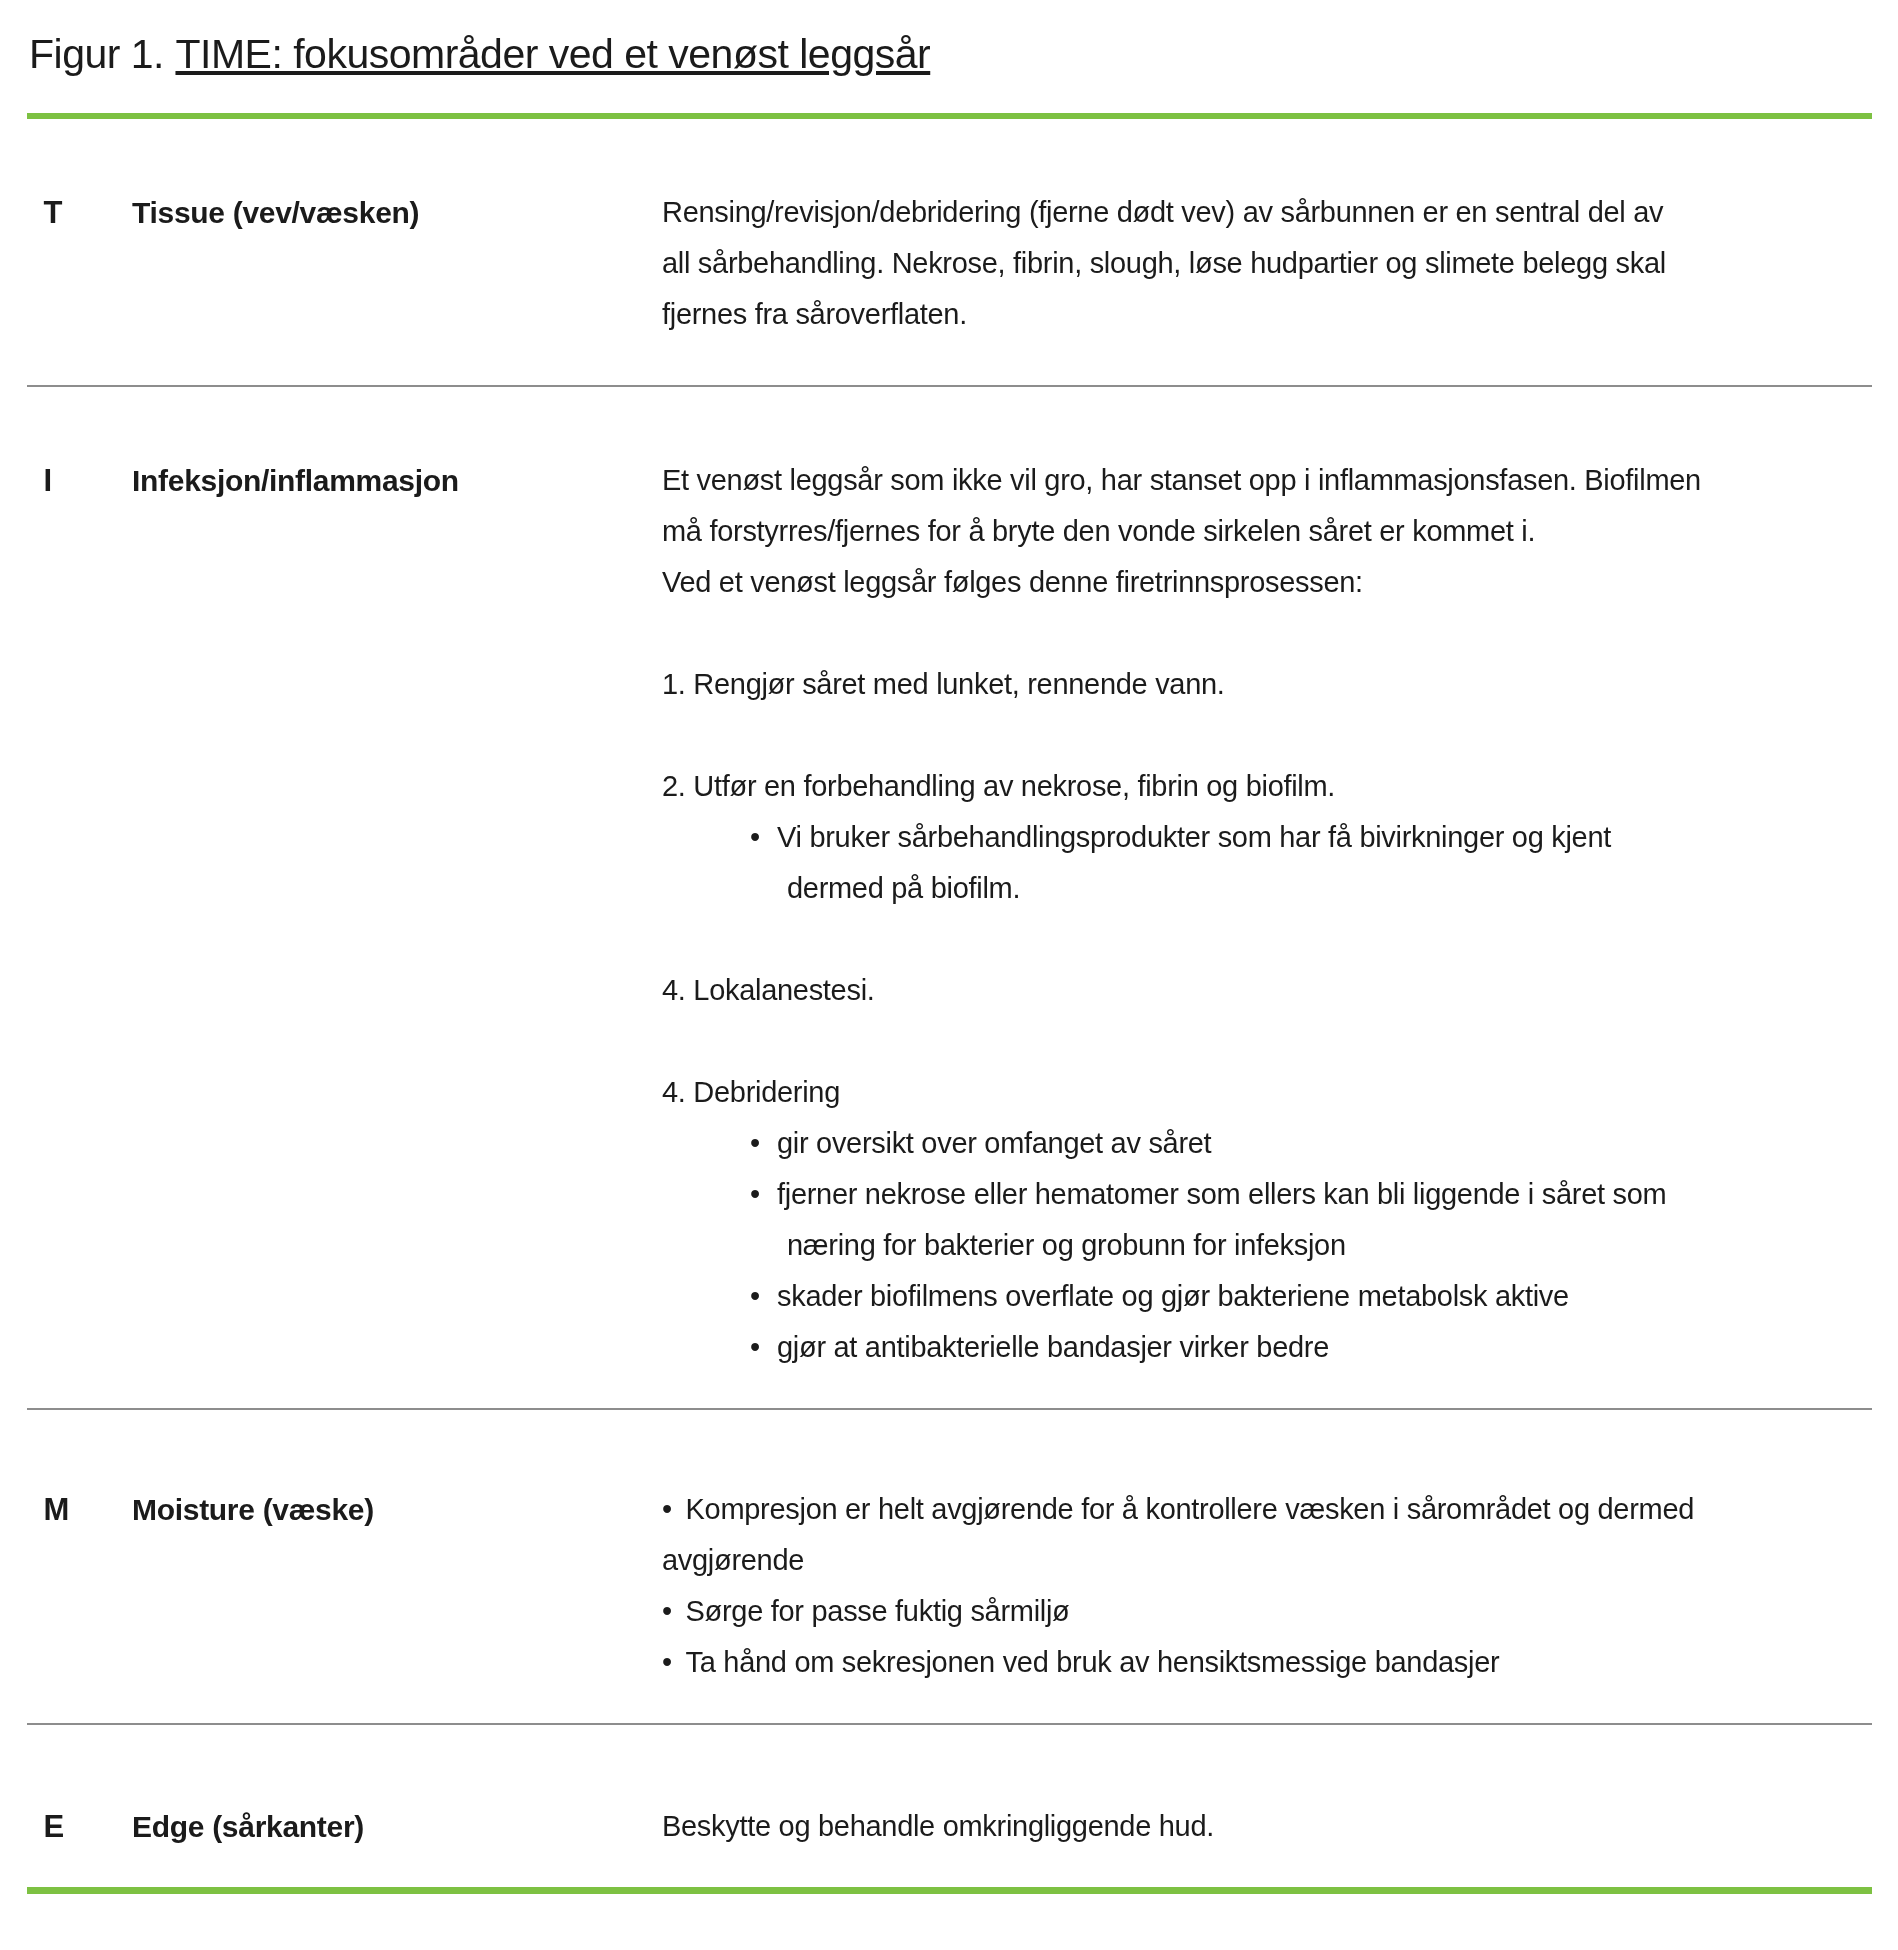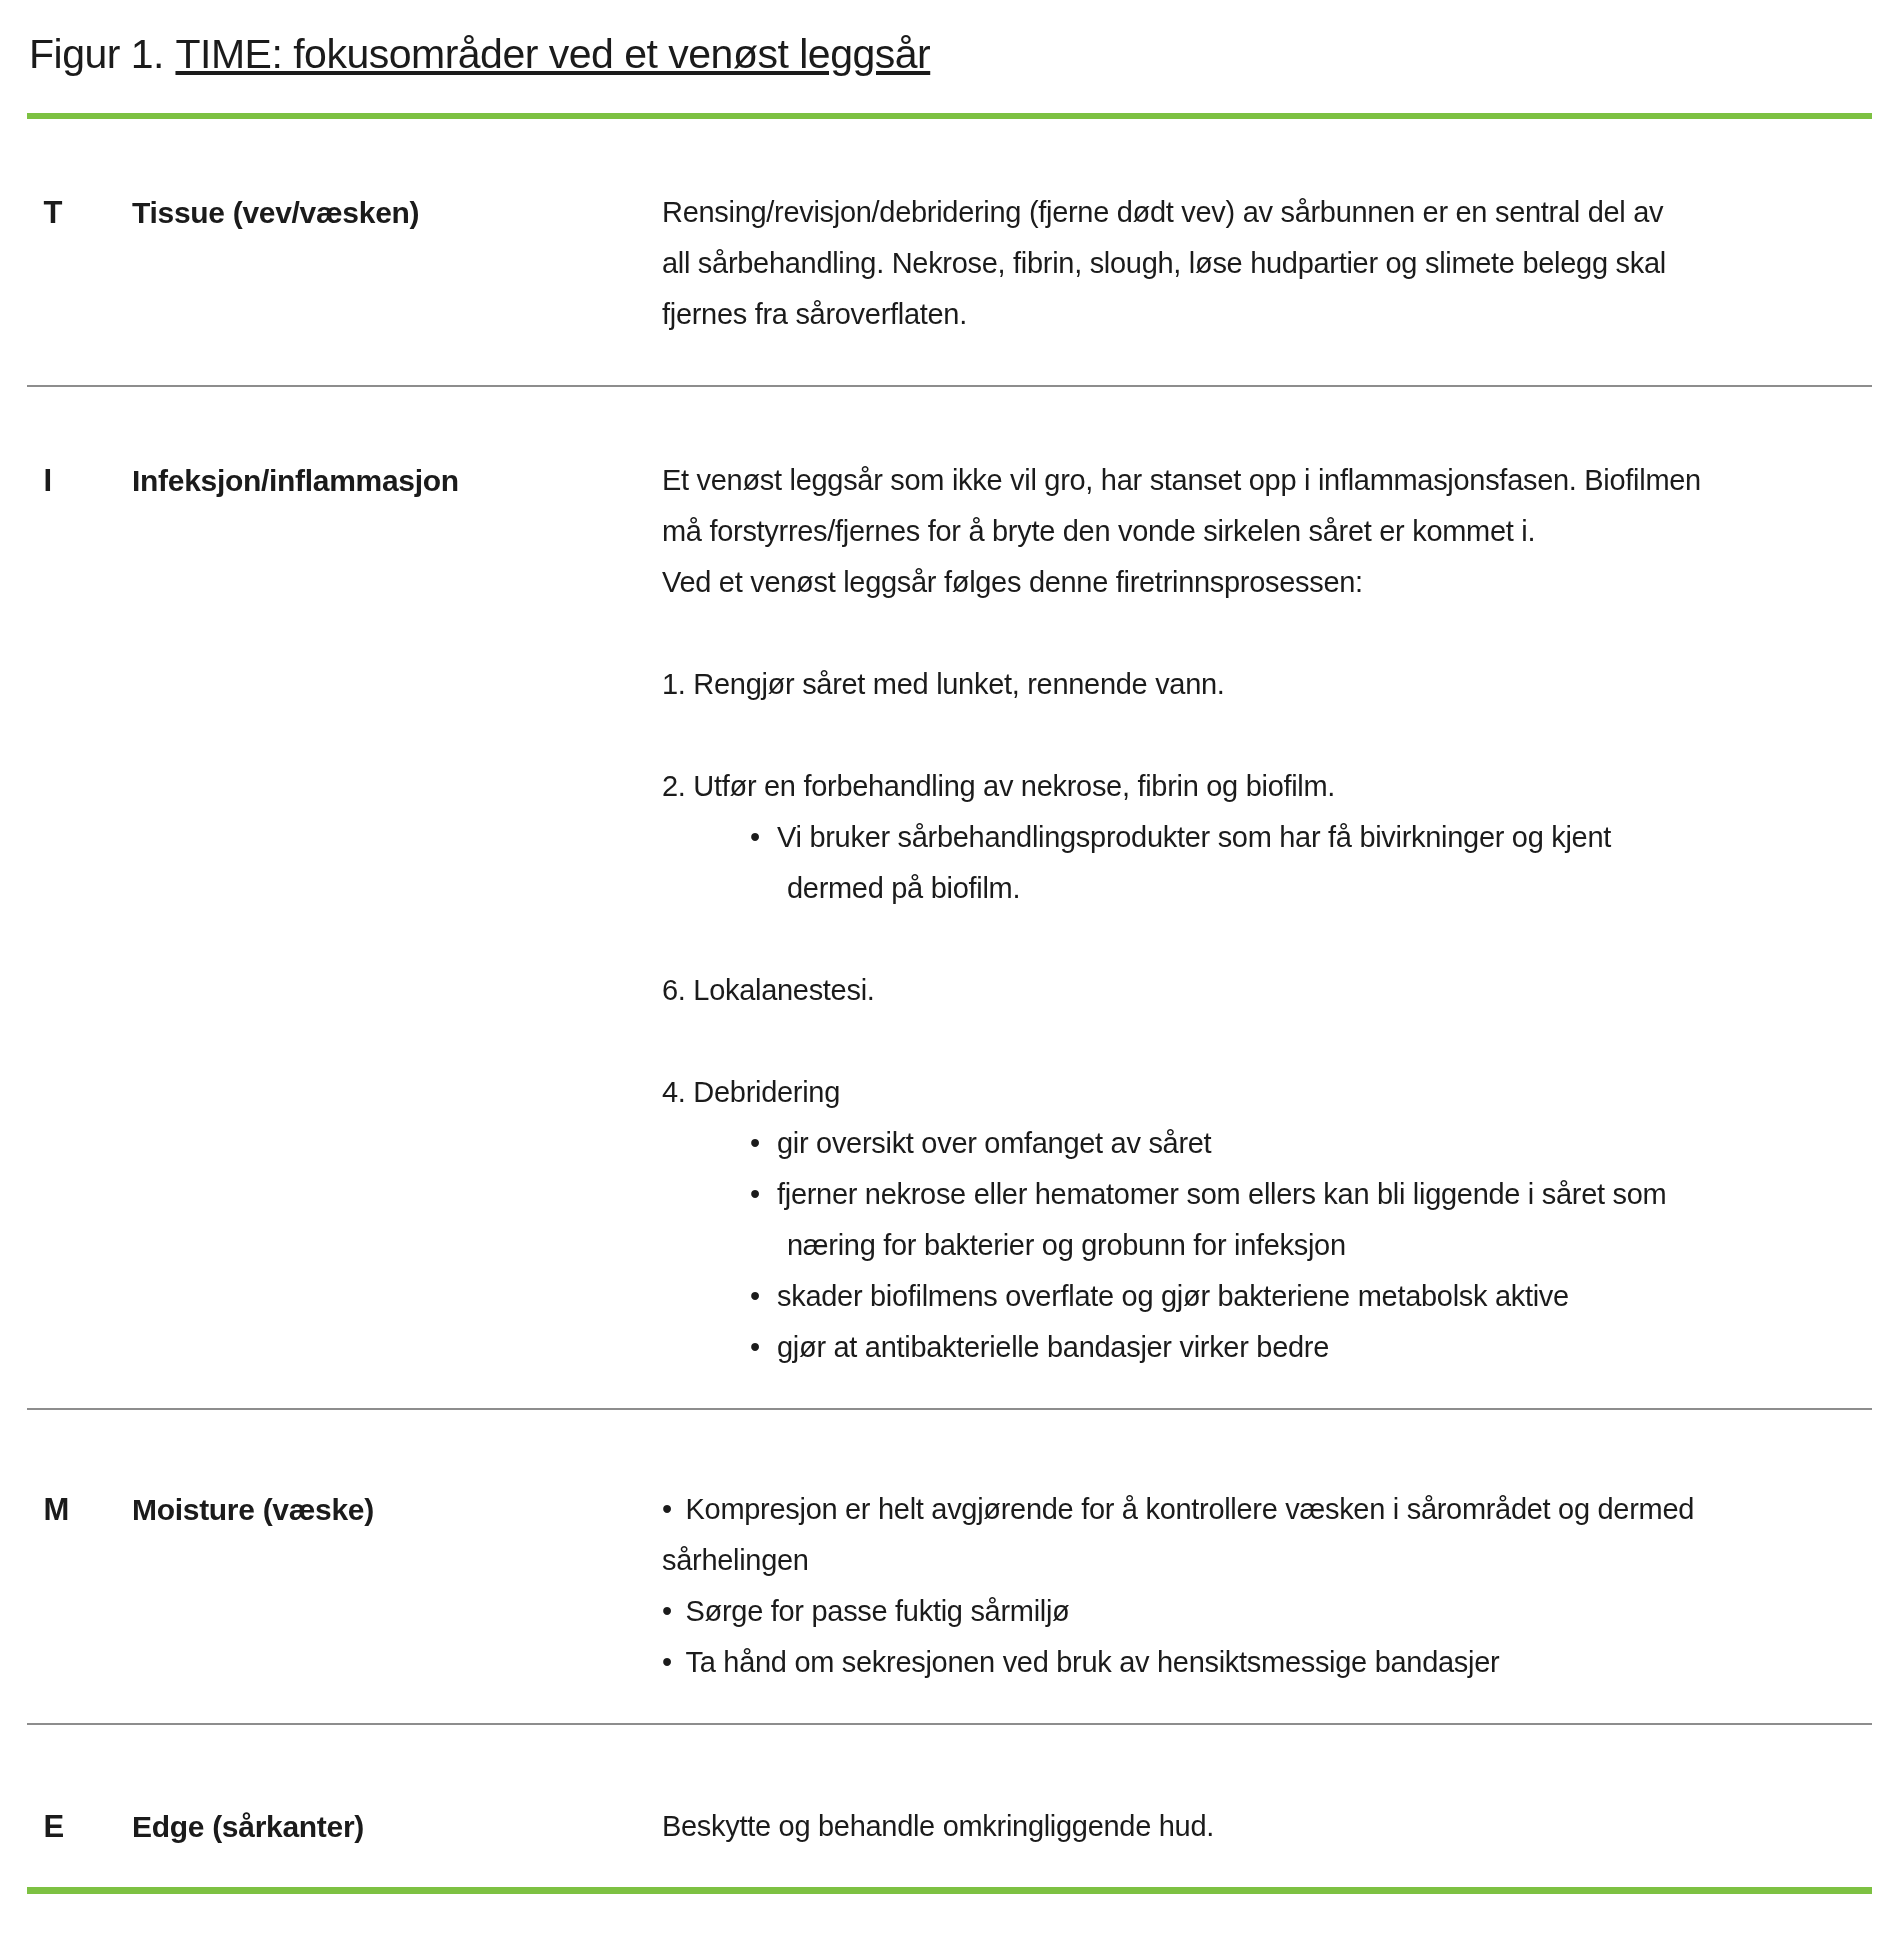--- a/index.html
+++ b/index.html
@@ -70,21 +70,21 @@
       <div class="step">
         <span class="ln">2. Utfør en forbehandling av nekrose, fibrin og biofilm.</span>
         <div class="ib">
           <span class="dot">•</span>
           <span class="btext">Vi bruker sårbehandlingsprodukter som har få bivirkninger og kjent</span>
         </div>
         <div class="ib-cont">dermed på biofilm.</div>
       </div>
 
       <div class="step">
-        <span class="ln">6. Lokalanestesi.</span>
+        <span class="ln">4. Lokalanestesi.</span>
       </div>
 
       <div class="step">
         <span class="ln">4. Debridering</span>
         <div class="ib">
           <span class="dot">•</span>
           <span class="btext">gir oversikt over omfanget av såret</span>
         </div>
         <div class="ib">
           <span class="dot">•</span>
@@ -104,21 +104,21 @@
   </div>
 
   <hr class="sep">
 
   <div class="trow row-m">
     <div class="letter">M</div>
     <div class="label">Moisture (væske)</div>
     <div class="content">
       <div class="mb">
         <span class="ln"><span class="dot">•</span><span>Kompresjon er helt avgjørende for å kontrollere væsken i sårområdet og dermed</span></span>
-        <span class="ln">sårhelingen</span>
+        <span class="ln">avgjørende</span>
       </div>
       <div class="mb">
         <span class="ln"><span class="dot">•</span><span>Sørge for passe fuktig sårmiljø</span></span>
       </div>
       <div class="mb">
         <span class="ln"><span class="dot">•</span><span>Ta hånd om sekresjonen ved bruk av hensiktsmessige bandasjer</span></span>
       </div>
     </div>
   </div>
 

